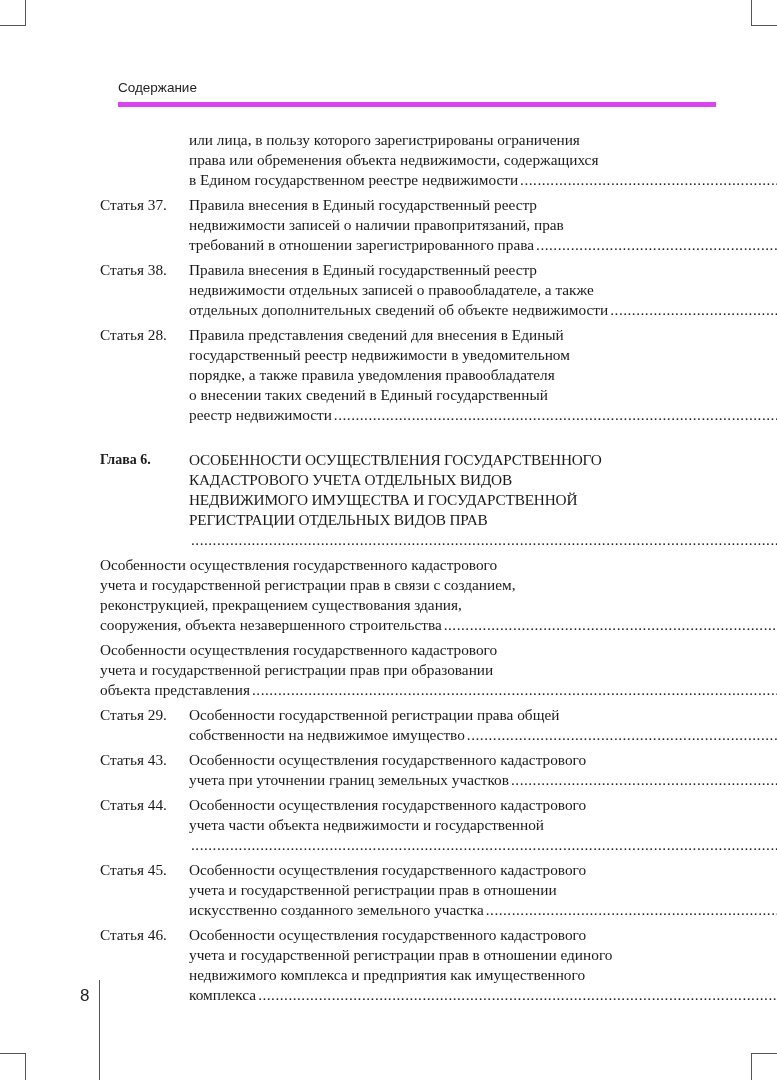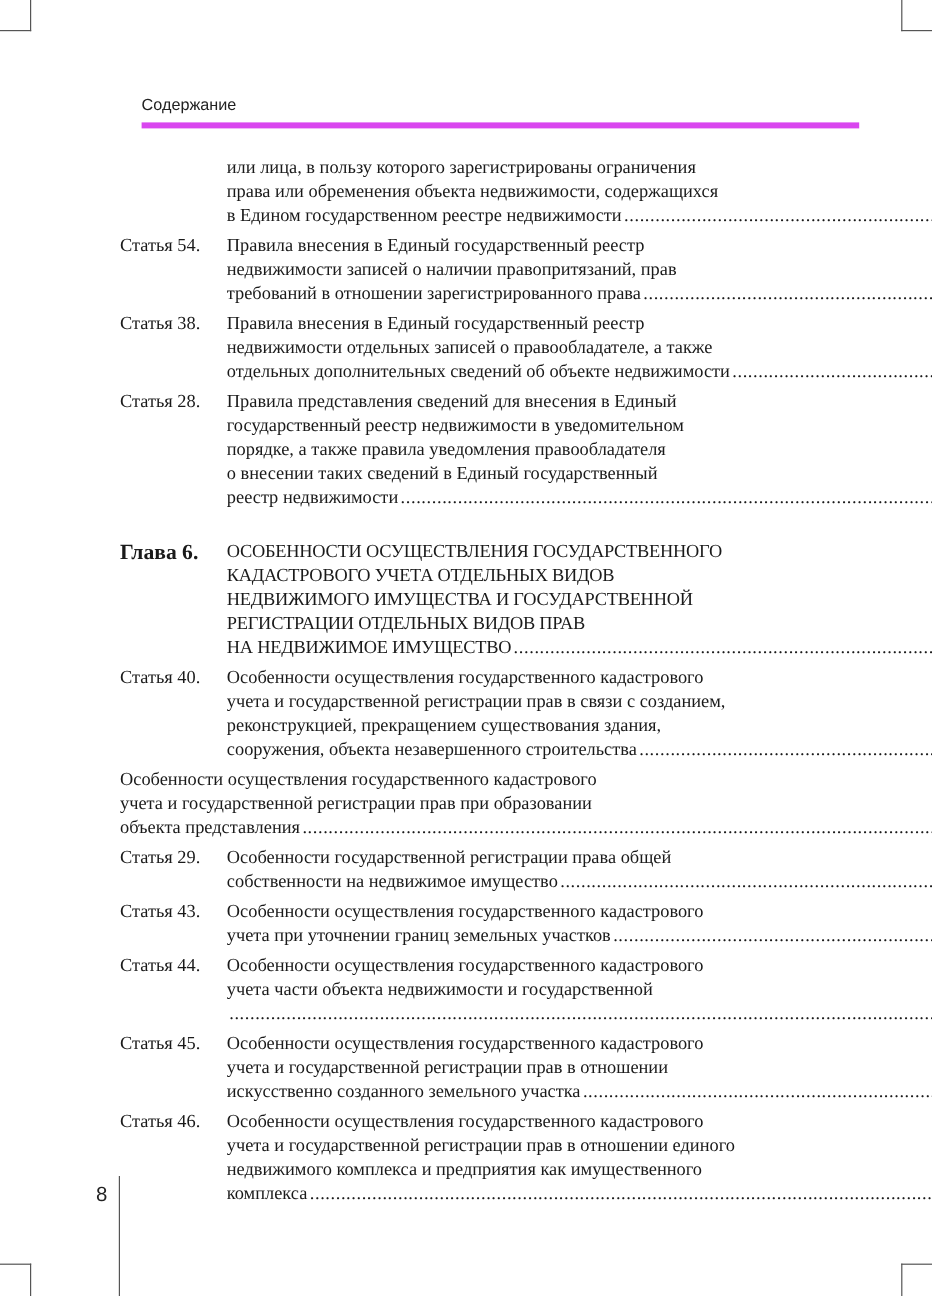--- a/index.html
+++ b/index.html
@@ -29,21 +29,21 @@
   .lastline { display: flex; align-items: baseline; white-space: nowrap; }
   .lastline .txt { flex: none; }
   .lastline .dots {
     flex: 1; overflow: hidden; white-space: nowrap; margin: 0 2px; letter-spacing: 0.5px;
   }
   .lastline .dots::before {
     content: "............................................................................................................................................................................................................................";
   }
 
   .entry.chapter { margin-top: 25px; margin-bottom: 5px; }
-  .entry.chapter .label { font-weight: bold; font-size: 18px; }
+  .entry.chapter .label { font-weight: bold; font-size: 14px; }
   .entry.chapter .body { letter-spacing: -0.2px; }
 
   .folio {
     position: absolute; left: 80px; top: 986px;
     font-family: "Liberation Sans", "DejaVu Sans", sans-serif; font-size: 17px; color: #222;
   }
   .folio-rule { position: absolute; left: 99px; top: 980px; width: 1px; height: 100px; background: #555; }
 </style>
 </head>
 <body>
@@ -61,21 +61,21 @@
       <div class="body">
         <span class="line">или лица, в пользу которого зарегистрированы ограничения</span>
         <span class="line">права или обременения объекта недвижимости, содержащихся</span>
         <div class="lastline">
           <span class="txt">в Едином государственном реестре недвижимости</span>
           <span class="dots"></span>
         </div>
       </div>
     </div>
     <div class="entry">
-      <div class="label">Статья 54.</div>
+      <div class="label">Статья 37.</div>
       <div class="body">
         <span class="line">Правила внесения в Единый государственный реестр</span>
         <span class="line">недвижимости записей о наличии правопритязаний, прав</span>
         <div class="lastline">
           <span class="txt">требований в отношении зарегистрированного права</span>
           <span class="dots"></span>
         </div>
       </div>
     </div>
     <div class="entry">
@@ -103,27 +103,25 @@
       </div>
     </div>
     <div class="entry chapter">
       <div class="label">Глава 6.</div>
       <div class="body">
         <span class="line">ОСОБЕННОСТИ ОСУЩЕСТВЛЕНИЯ ГОСУДАРСТВЕННОГО</span>
         <span class="line">КАДАСТРОВОГО УЧЕТА ОТДЕЛЬНЫХ ВИДОВ</span>
         <span class="line">НЕДВИЖИМОГО ИМУЩЕСТВА И ГОСУДАРСТВЕННОЙ</span>
         <span class="line">РЕГИСТРАЦИИ ОТДЕЛЬНЫХ ВИДОВ ПРАВ</span>
         <div class="lastline">
-          <span class="txt">НА НЕДВИЖИМОЕ ИМУЩЕСТВО</span>
           <span class="dots"></span>
         </div>
       </div>
     </div>
     <div class="entry">
-      <div class="label">Статья 40.</div>
       <div class="body">
         <span class="line">Особенности осуществления государственного кадастрового</span>
         <span class="line">учета и государственной регистрации прав в связи с созданием,</span>
         <span class="line">реконструкцией, прекращением существования здания,</span>
         <div class="lastline">
           <span class="txt">сооружения, объекта незавершенного строительства</span>
           <span class="dots"></span>
         </div>
       </div>
     </div>

